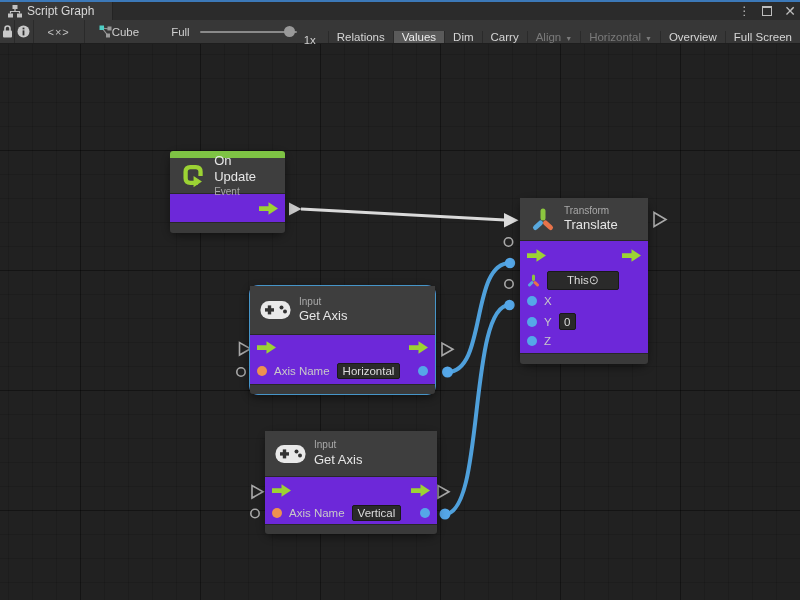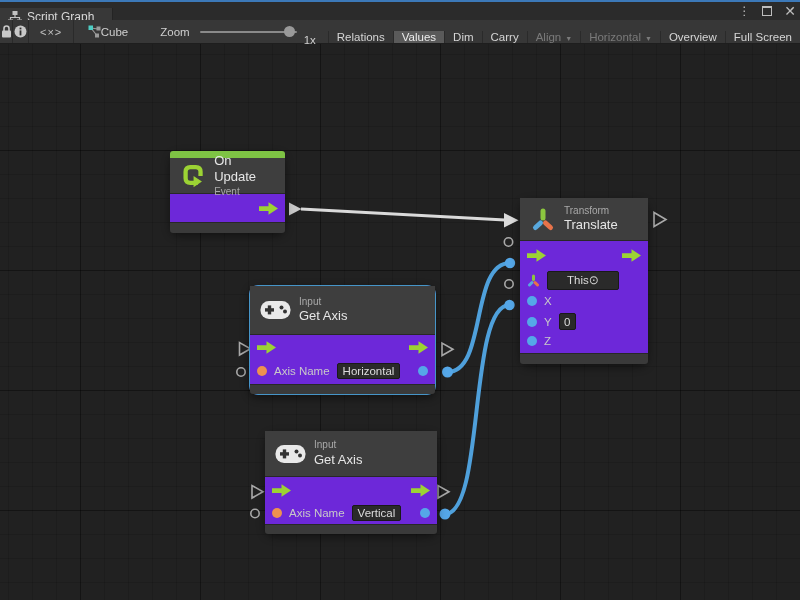--- a/index.html
+++ b/index.html
@@ -2,21 +2,21 @@
 <html><head>
 <meta charset="utf-8">
 <style>
   html,body{margin:0;padding:0;background:#111;}
   #app{position:relative;width:800px;height:600px;overflow:hidden;
        font-family:"Liberation Sans",sans-serif;color:#d6d6d6;background:#212121;
        -webkit-font-smoothing:antialiased;}
   
   .titlebar{position:absolute;left:0;top:0;width:800px;height:20px;background:#2b2b2b;}
   .focus-strip{position:absolute;left:0;top:0;width:800px;height:2px;background:#3c79b9;}
-  .tab{position:absolute;left:0;top:8px;height:18px;width:113px;background:#383838;
+  .tab{position:absolute;left:0;top:2px;height:18px;width:113px;background:#383838;
        display:flex;align-items:center;gap:5px;padding:0 8px;box-sizing:border-box;
        border-right:1px solid #242424;}
   .tab-label{font-size:12px;color:#d8d8d8;white-space:nowrap;}
   .win-controls{position:absolute;right:4px;top:2px;height:18px;display:flex;align-items:center;gap:12px;}
   .kebab{font-size:12px;color:#bdbdbd;line-height:1;}
   .maxbox{display:inline-block;width:8px;height:7px;border:1px solid #bdbdbd;border-top:2px solid #bdbdbd;}
   .closex{font-size:14px;color:#bdbdbd;line-height:1;}
   
   .toolbar{position:absolute;left:0;top:20px;width:800px;height:24px;background:#373737;
            display:flex;align-items:stretch;border-bottom:1px solid #1e1e1e;box-sizing:border-box;}
@@ -142,21 +142,21 @@
     <div class="target-group">
       <svg width="13" height="13" viewBox="0 0 13 13">
         <path d="M3,3 L10,4 M3,3 L8.5,10" stroke="#9a9a9a" stroke-width="1.2"></path>
         <rect x="0.5" y="0.5" width="4.5" height="4.5" fill="#4ecdc4"></rect>
         <rect x="8.5" y="1.5" width="4" height="4" fill="#9a9a9a"></rect>
         <rect x="7" y="8.5" width="4" height="4" fill="#9a9a9a"></rect>
       </svg>
       <span class="target-label">Cube</span>
     </div>
     <div class="zoom-group">
-      <span class="zoom-label">Zoom</span>
+      <span class="zoom-label">Full</span>
       <div class="slider">
         <div class="slider-track"></div>
         <div class="slider-handle"></div>
       </div>
       <span class="zoom-value">1x</span>
     </div>
     <div class="tb-buttons">
       <div class="tb-btn">
           <span>Relations</span>
         </div>

